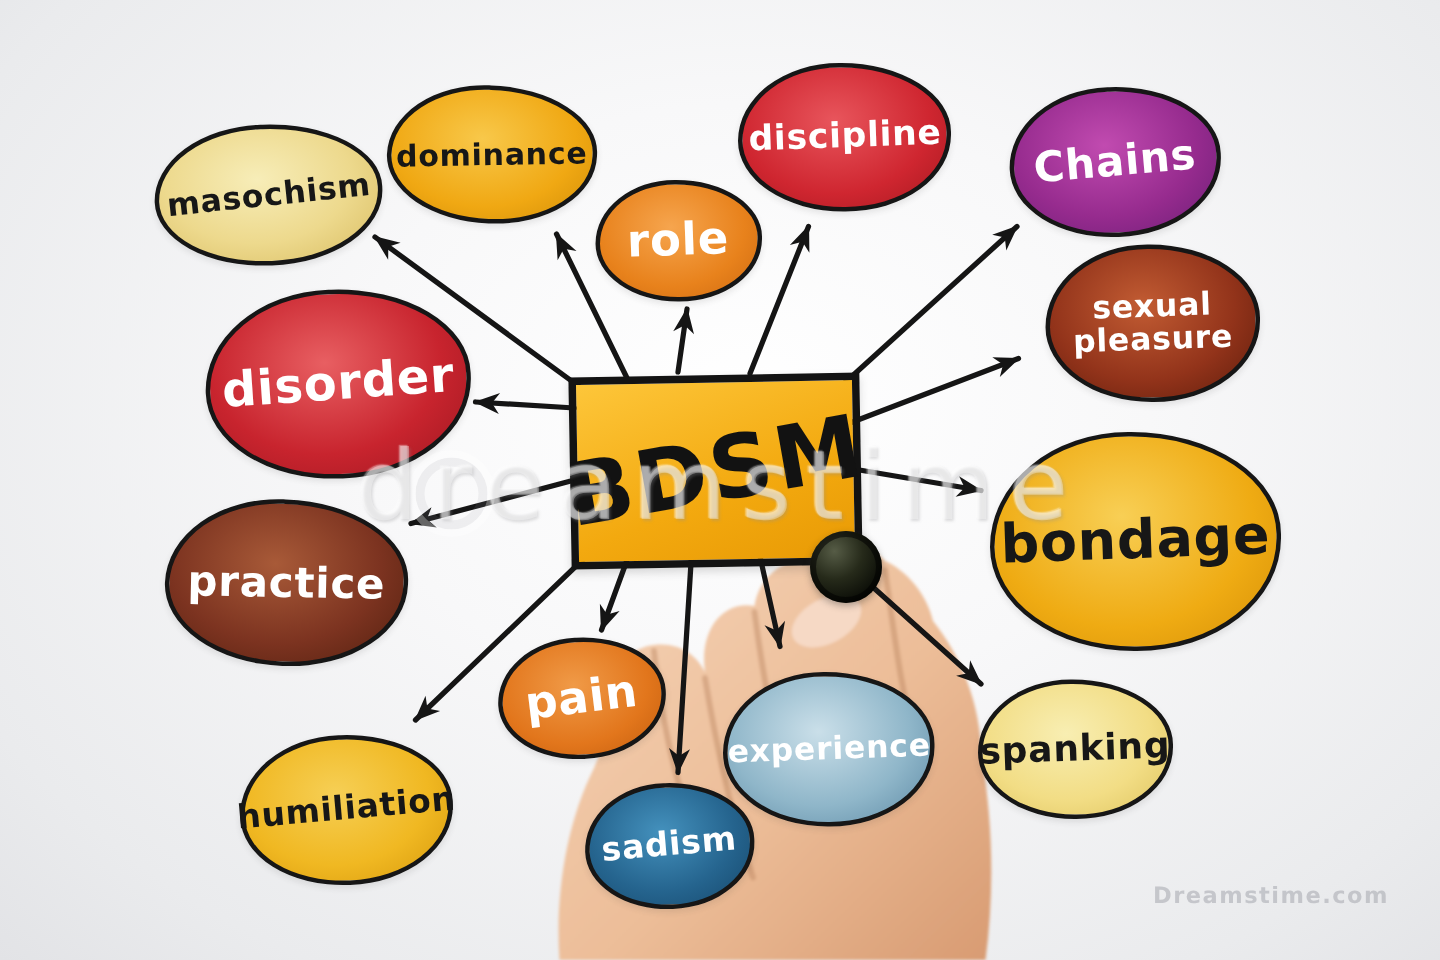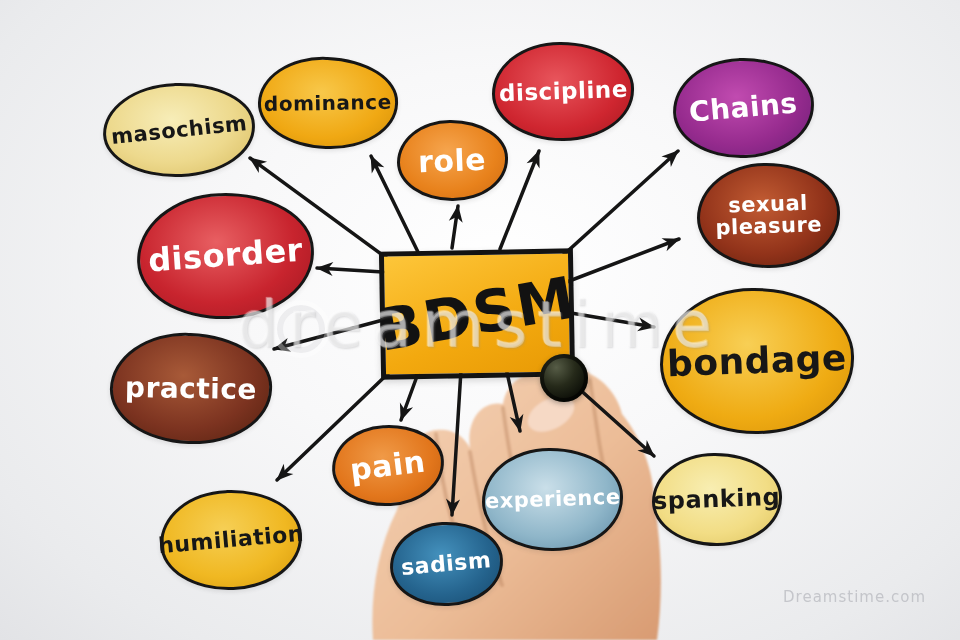--- a/index.html
+++ b/index.html
@@ -105,21 +105,21 @@
     text-shadow:1px 1px 2px rgba(145,145,150,.30), -1px -1px 1px rgba(255,255,255,.45);
     pointer-events:none;
   }
   .wm-swirl{
     position:absolute;left:272px;top:300px;width:48px;height:48px;border-radius:50%;z-index:60;
     border:5px solid rgba(255,255,255,.35);
     box-shadow:inset 0 0 0 6px rgba(160,160,165,.12);pointer-events:none;
   }
   .wm-corner{
     position:absolute;right:34px;bottom:34px;z-index:60;
-    font-size:15px;font-weight:normal;color:rgba(172,175,181,.62);
+    font-size:15px;font-weight:bold;color:rgba(172,175,181,.62);
     letter-spacing:1px;pointer-events:none;
   }
 </style>
 </head>
 <body>
 
 <div class="stage">
 
   <svg class="layer" viewBox="0 0 960 640">
     <defs>

